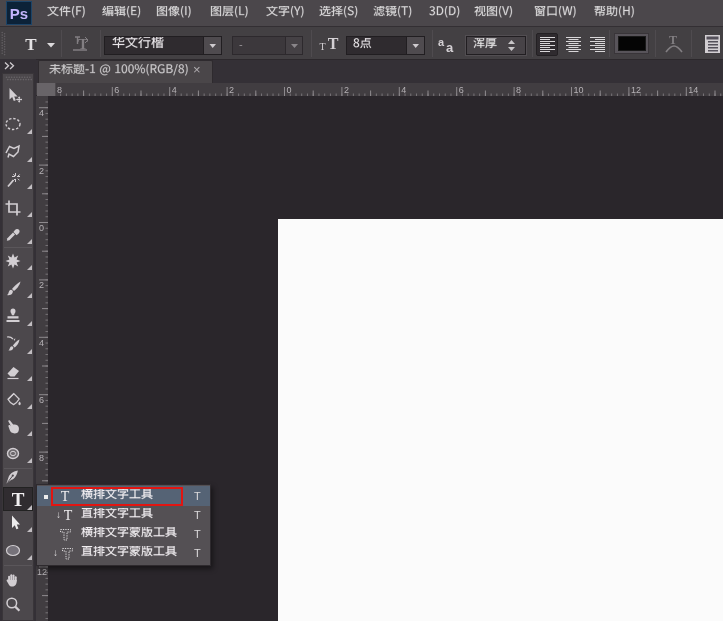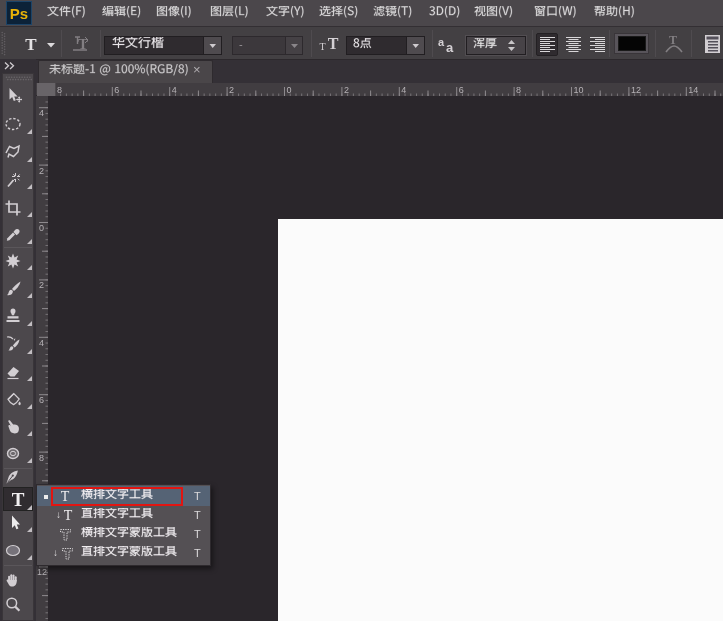--- a/index.html
+++ b/index.html
@@ -1,18 +1,18 @@
 <!DOCTYPE html>
 <html><head><meta charset="utf-8"><style>
 html,body{margin:0;padding:0;}
 body{width:723px;height:621px;overflow:hidden;position:relative;background:#434043;font-family:"Liberation Sans",sans-serif;}
 div,svg{box-sizing:border-box;}
 </style></head><body>
 <div style="position:absolute;left:0px;top:0px;width:723px;height:27px;background:#4b474b;border-bottom:1px solid #332f33;"></div>
-<div style="position:absolute;left:6px;top:1px;width:26px;height:24px;background:#0c2238;border:1px solid #1c4468;color:#eab308;font-size:15px;font-weight:bold;display:flex;align-items:center;justify-content:center;letter-spacing:0;">Ps</div>
+<div style="position:absolute;left:6px;top:1px;width:26px;height:24px;background:#0c2238;border:1px solid #1c4468;color:#c4b5fd;font-size:15px;font-weight:bold;display:flex;align-items:center;justify-content:center;letter-spacing:0;">Ps</div>
 <svg style="position:absolute;left:46.5px;top:5.5px" width="39" height="16" viewBox="0 0 39 16">
     <path d="M8.7 1.6 9.6 1.8Q8.9 4 7.7 5.6Q6.5 7.2 4.8 8.3Q3.2 9.3 1 10.1Q0.9 9.9 0.9 9.8Q0.8 9.6 0.6 9.5Q0.5 9.3 0.4 9.2Q2.6 8.6 4.2 7.6Q5.8 6.6 6.9 5.1Q8 3.6 8.7 1.6ZM3.2 1.6Q3.9 3.5 5.1 5Q6.3 6.5 7.9 7.6Q9.5 8.6 11.6 9.2Q11.5 9.3 11.4 9.4Q11.3 9.6 11.2 9.7Q11.1 9.9 11 10Q8.8 9.4 7.2 8.3Q5.5 7.1 4.4 5.5Q3.2 3.9 2.4 1.9ZM0.6 1.2H11.4V2H0.6ZM5.1 -0.8 6 -1Q6.3 -0.6 6.6 -0.1Q6.8 0.4 7 0.8L6 1.1Q5.9 0.8 5.6 0.2Q5.4 -0.3 5.1 -0.8Z M19.2 -0.8H20.1V10.1H19.2ZM17.2 -0.4 18 -0.2Q17.9 0.6 17.6 1.5Q17.4 2.3 17.1 3Q16.8 3.7 16.5 4.2Q16.4 4.1 16.3 4.1Q16.1 4 16 3.9Q15.8 3.8 15.7 3.8Q16.1 3.3 16.3 2.6Q16.6 1.9 16.8 1.2Q17.1 0.4 17.2 -0.4ZM17.3 1.5H22.9V2.4H17.1ZM15.8 5H23.4V5.9H15.8ZM15.2 -0.9 16.1 -0.7Q15.7 0.4 15.2 1.4Q14.7 2.3 14.1 3.2Q13.5 4.1 12.9 4.8Q12.9 4.7 12.8 4.5Q12.7 4.3 12.6 4.1Q12.5 4 12.4 3.9Q12.9 3.3 13.5 2.5Q14 1.8 14.4 0.9Q14.9 -0 15.2 -0.9ZM14 2.2 14.9 1.3 14.9 1.3V10.1H14Z M26.9 11.5Q26 10.1 25.6 8.6Q25.1 7.2 25.1 5.4Q25.1 3.6 25.6 2.1Q26 0.6 26.9 -0.7L27.5 -0.4Q26.8 0.9 26.4 2.4Q26 3.9 26 5.4Q26 6.9 26.4 8.4Q26.8 9.9 27.5 11.2Z M29.3 9.1V0.3H34.3V1.3H30.4V4.2H33.7V5.2H30.4V9.1Z M35.9 11.5 35.2 11.2Q36 9.9 36.3 8.4Q36.7 6.9 36.7 5.4Q36.7 3.9 36.3 2.4Q36 0.9 35.2 -0.4L35.9 -0.7Q36.7 0.6 37.2 2.1Q37.6 3.6 37.6 5.4Q37.6 7.2 37.2 8.6Q36.7 10.1 35.9 11.5Z" fill="#dcdadc" stroke="#dcdadc" stroke-width="0.25"></path>
   </svg>
 <svg style="position:absolute;left:101.6px;top:5.5px" width="39" height="16" viewBox="0 0 39 16">
     <path d="M0.8 6.9Q0.8 6.9 0.7 6.7Q0.7 6.6 0.6 6.4Q0.6 6.2 0.5 6.1Q0.7 6.1 0.9 5.9Q1.1 5.7 1.4 5.3Q1.5 5.2 1.8 4.8Q2 4.4 2.4 3.9Q2.7 3.4 3 2.8Q3.4 2.1 3.6 1.5L4.4 2Q3.9 2.8 3.5 3.6Q3 4.4 2.5 5.1Q1.9 5.9 1.4 6.5V6.5Q1.4 6.5 1.3 6.5Q1.2 6.6 1.1 6.6Q1 6.7 0.9 6.8Q0.8 6.9 0.8 6.9ZM0.8 6.9 0.8 6.2 1.2 5.9 4 5.3Q4 5.5 4 5.7Q4 5.9 4.1 6.1Q3.1 6.3 2.5 6.4Q1.9 6.6 1.5 6.7Q1.2 6.8 1.1 6.8Q0.9 6.9 0.8 6.9ZM0.7 4Q0.7 4 0.7 3.8Q0.6 3.6 0.6 3.5Q0.5 3.3 0.5 3.2Q0.6 3.2 0.8 3Q0.9 2.8 1.1 2.5Q1.2 2.3 1.4 2Q1.5 1.6 1.8 1.2Q2 0.7 2.2 0.1Q2.4 -0.4 2.6 -1L3.4 -0.7Q3.2 0.1 2.8 0.9Q2.4 1.6 2.1 2.3Q1.7 3 1.3 3.6V3.6Q1.3 3.6 1.2 3.6Q1.1 3.7 1 3.8Q0.9 3.8 0.8 3.9Q0.7 4 0.7 4ZM0.7 4 0.7 3.4 1.1 3.1 3.2 2.9Q3.2 3.1 3.2 3.3Q3.1 3.5 3.1 3.6Q2.4 3.7 2 3.8Q1.6 3.9 1.3 3.9Q1.1 3.9 0.9 4Q0.8 4 0.7 4ZM0.5 8.5Q1.2 8.2 2.1 7.9Q3 7.5 4 7.2L4.2 7.9Q3.3 8.3 2.3 8.6Q1.4 9 0.7 9.3ZM7.5 4.6H8.1V9.7H7.5ZM9 4.6H9.6V9.7H9ZM10.5 4.2H11.2V9.2Q11.2 9.5 11.1 9.6Q11.1 9.8 10.9 9.9Q10.7 9.9 10.5 10Q10.3 10 10 10Q10 9.8 9.9 9.6Q9.8 9.5 9.8 9.3Q10 9.3 10.1 9.3Q10.3 9.3 10.3 9.3Q10.5 9.3 10.5 9.2ZM5 0.3H5.8V2.9Q5.8 3.7 5.7 4.6Q5.7 5.4 5.6 6.4Q5.4 7.3 5.2 8.2Q4.9 9.1 4.5 9.9Q4.4 9.8 4.3 9.7Q4.1 9.6 4 9.5Q3.9 9.4 3.8 9.4Q4.2 8.7 4.4 7.8Q4.7 7 4.8 6.1Q4.9 5.3 4.9 4.4Q5 3.6 5 2.9ZM5.4 0.3H11V3.1H5.4V2.4H10.2V1.1H5.4ZM5.8 4.2H10.8V4.9H6.5V10H5.8ZM6.1 6.7H10.8V7.4H6.1ZM7.3 -0.8 8.1 -1Q8.3 -0.7 8.5 -0.3Q8.7 0.1 8.8 0.4L7.9 0.7Q7.8 0.4 7.6 0Q7.5 -0.4 7.3 -0.8Z M12.6 0.5H16.9V1.3H12.6ZM14.9 2.3H15.8V10H14.9ZM12.5 7.1Q13.1 7 13.8 6.9Q14.6 6.8 15.4 6.6Q16.2 6.5 17.1 6.3L17.1 7.1Q15.9 7.3 14.8 7.6Q13.6 7.8 12.7 8ZM13 5.1Q12.9 5.1 12.9 4.9Q12.9 4.8 12.8 4.6Q12.7 4.5 12.7 4.3Q12.9 4.3 13 4Q13.1 3.8 13.3 3.4Q13.3 3.2 13.5 2.7Q13.6 2.3 13.8 1.7Q13.9 1.1 14.1 0.4Q14.3 -0.3 14.4 -1L15.2 -0.8Q15 0.2 14.8 1.2Q14.5 2.1 14.2 3Q13.9 3.9 13.6 4.6V4.7Q13.6 4.7 13.5 4.7Q13.4 4.8 13.3 4.8Q13.2 4.9 13.1 5Q13 5.1 13 5.1ZM13 5.1V4.4L13.5 4.2H16.9V5H13.8Q13.5 5 13.3 5Q13 5.1 13 5.1ZM21.8 2.9H22.6V10.1H21.8ZM18.6 0.1V1.3H21.8V0.1ZM17.8 -0.6H22.7V2H17.8ZM17.1 2.7H23.4V3.5H17.1ZM18.3 4.5H22V5.2H18.3ZM18.3 6.2H22.1V6.9H18.3ZM17.9 2.9H18.7V8.4L17.9 8.5ZM16.8 8.2Q17.6 8.2 18.7 8.1Q19.8 8 21 7.9Q22.3 7.8 23.5 7.7L23.5 8.5Q22.3 8.6 21.1 8.7Q19.9 8.8 18.9 8.9Q17.8 9 16.9 9Z M26.9 11.5Q26 10.1 25.6 8.6Q25.1 7.2 25.1 5.4Q25.1 3.6 25.6 2.1Q26 0.6 26.9 -0.7L27.5 -0.4Q26.8 0.9 26.4 2.4Q26 3.9 26 5.4Q26 6.9 26.4 8.4Q26.8 9.9 27.5 11.2Z M29.3 9.1V0.3H34.3V1.3H30.4V4H33.7V5H30.4V8.2H34.5V9.1Z M36.3 11.5 35.6 11.2Q36.4 9.9 36.8 8.4Q37.2 6.9 37.2 5.4Q37.2 3.9 36.8 2.4Q36.4 0.9 35.6 -0.4L36.3 -0.7Q37.2 0.6 37.6 2.1Q38.1 3.6 38.1 5.4Q38.1 7.2 37.6 8.6Q37.2 10.1 36.3 11.5Z" fill="#dcdadc" stroke="#dcdadc" stroke-width="0.25"></path>
   </svg>
 <svg style="position:absolute;left:155.9px;top:5.5px" width="36" height="16" viewBox="0 0 36 16">
     <path d="M1 -0.4H11V10.1H10.1V0.4H1.9V10.1H1ZM1.5 8.8H10.6V9.6H1.5ZM4.5 5.8 4.9 5.2Q5.4 5.3 5.9 5.5Q6.4 5.6 6.9 5.8Q7.4 6 7.7 6.1L7.4 6.7Q7 6.6 6.5 6.4Q6 6.2 5.5 6Q5 5.9 4.5 5.8ZM5 0.6 5.7 0.9Q5.4 1.4 4.9 2Q4.5 2.5 4 2.9Q3.4 3.4 2.9 3.7Q2.9 3.6 2.8 3.5Q2.6 3.4 2.5 3.3Q2.4 3.2 2.3 3.2Q3.1 2.7 3.8 2Q4.5 1.4 5 0.6ZM8.2 1.6H8.3L8.5 1.5L9 1.8Q8.5 2.6 7.8 3.2Q7.1 3.8 6.2 4.3Q5.3 4.8 4.4 5.1Q3.4 5.5 2.5 5.7Q2.5 5.6 2.4 5.4Q2.3 5.3 2.3 5.2Q2.2 5.1 2.1 5Q3 4.8 3.9 4.5Q4.8 4.2 5.6 3.8Q6.5 3.3 7.1 2.8Q7.8 2.3 8.2 1.7ZM4.4 2.2Q5 2.9 5.8 3.4Q6.7 3.9 7.7 4.3Q8.8 4.7 9.9 4.9Q9.8 5 9.6 5.2Q9.5 5.4 9.4 5.6Q8.3 5.3 7.2 4.9Q6.2 4.5 5.3 3.9Q4.4 3.3 3.8 2.5ZM4.7 1.6H8.4V2.3H4.2ZM3.3 7.3 3.7 6.7Q4.3 6.8 5 6.9Q5.7 7 6.3 7.1Q7 7.3 7.6 7.4Q8.1 7.6 8.6 7.7L8.2 8.4Q7.6 8.2 6.8 8Q6 7.8 5 7.6Q4.1 7.4 3.3 7.3Z M17.7 -0.1H20.6V0.6H17.7ZM17.1 2.3V3.5H21.9V2.3ZM16.3 1.6H22.8V4.2H16.3ZM18.2 4.8 18.8 4.4Q19.4 4.8 19.8 5.4Q20.2 6 20.3 6.6Q20.5 7.3 20.5 7.9Q20.6 8.5 20.4 9Q20.3 9.4 20 9.7Q19.8 9.9 19.6 10Q19.3 10.1 19 10.1Q18.7 10.1 18.3 10Q18.2 9.9 18.2 9.7Q18.1 9.4 18 9.3Q18.3 9.3 18.5 9.3Q18.7 9.3 18.8 9.3Q19 9.3 19.2 9.3Q19.3 9.2 19.4 9.1Q19.6 8.9 19.7 8.6Q19.8 8.2 19.7 7.7Q19.7 7.2 19.5 6.7Q19.4 6.2 19 5.7Q18.7 5.1 18.2 4.8ZM19 5.4 19.6 5.7Q19.1 6.1 18.5 6.6Q17.9 7 17.2 7.3Q16.5 7.7 15.9 7.9Q15.9 7.8 15.7 7.6Q15.6 7.4 15.4 7.3Q16 7.1 16.7 6.8Q17.4 6.5 18 6.2Q18.6 5.8 19 5.4ZM19.6 6.6 20.3 6.9Q19.8 7.5 19 8Q18.3 8.5 17.5 9Q16.6 9.4 15.9 9.6Q15.8 9.5 15.6 9.3Q15.5 9.1 15.3 9Q16.1 8.8 16.9 8.4Q17.7 8 18.5 7.5Q19.2 7.1 19.6 6.6ZM22.3 4.7 22.9 5.3Q22.5 5.5 22 5.8Q21.5 6 21 6.3Q20.5 6.5 20.1 6.7L19.7 6.2Q20.1 6 20.6 5.8Q21 5.5 21.5 5.2Q22 4.9 22.3 4.7ZM17.8 -0.9 18.7 -0.8Q18.2 0.1 17.5 1.1Q16.7 2 15.7 2.8Q15.6 2.7 15.5 2.6Q15.4 2.5 15.3 2.4Q15.2 2.3 15.1 2.3Q15.7 1.8 16.3 1.2Q16.8 0.7 17.2 0.1Q17.6 -0.4 17.8 -0.9ZM20.3 -0.1H20.5L20.7 -0.2L21.2 0.2Q20.9 0.7 20.5 1.3Q20.1 1.8 19.7 2.2Q19.6 2.1 19.4 1.9Q19.3 1.8 19.2 1.7Q19.4 1.5 19.6 1.2Q19.8 0.9 20 0.6Q20.2 0.3 20.3 0ZM21.5 5.8Q21.7 6.4 22 7Q22.3 7.5 22.7 8Q23.1 8.4 23.6 8.7Q23.5 8.8 23.3 9Q23.2 9.2 23.1 9.4Q22.2 8.9 21.7 8Q21.1 7 20.8 5.9ZM19.3 1.8H20V1.9Q20 2.2 19.9 2.6Q19.9 3 19.6 3.5Q19.4 3.9 19 4.4Q18.5 4.9 17.8 5.3Q17.1 5.8 16 6.1Q15.9 6 15.7 5.9Q15.6 5.7 15.4 5.6Q16.5 5.2 17.2 4.8Q17.9 4.4 18.3 4Q18.7 3.6 18.9 3.2Q19.1 2.8 19.2 2.4Q19.3 2.1 19.3 1.8ZM15.1 -0.9 16 -0.7Q15.6 0.4 15.1 1.4Q14.6 2.3 14.1 3.2Q13.5 4.1 12.9 4.8Q12.8 4.7 12.7 4.5Q12.6 4.3 12.5 4.1Q12.4 4 12.3 3.9Q12.9 3.3 13.4 2.5Q13.9 1.7 14.4 0.9Q14.8 -0 15.1 -0.9ZM13.9 2.3 14.7 1.4 14.8 1.4V10H13.9Z M26.9 11.5Q26 10.1 25.6 8.6Q25.1 7.2 25.1 5.4Q25.1 3.6 25.6 2.1Q26 0.6 26.9 -0.7L27.5 -0.4Q26.8 0.9 26.4 2.4Q26 3.9 26 5.4Q26 6.9 26.4 8.4Q26.8 9.9 27.5 11.2Z M29.3 9.1V0.3H30.4V9.1Z M32.8 11.5 32.1 11.2Q32.9 9.9 33.2 8.4Q33.6 6.9 33.6 5.4Q33.6 3.9 33.2 2.4Q32.9 0.9 32.1 -0.4L32.8 -0.7Q33.6 0.6 34.1 2.1Q34.5 3.6 34.5 5.4Q34.5 7.2 34.1 8.6Q33.6 10.1 32.8 11.5Z" fill="#dcdadc" stroke="#dcdadc" stroke-width="0.25"></path>
   </svg>
 <svg style="position:absolute;left:210px;top:5.5px" width="39" height="16" viewBox="0 0 39 16">

